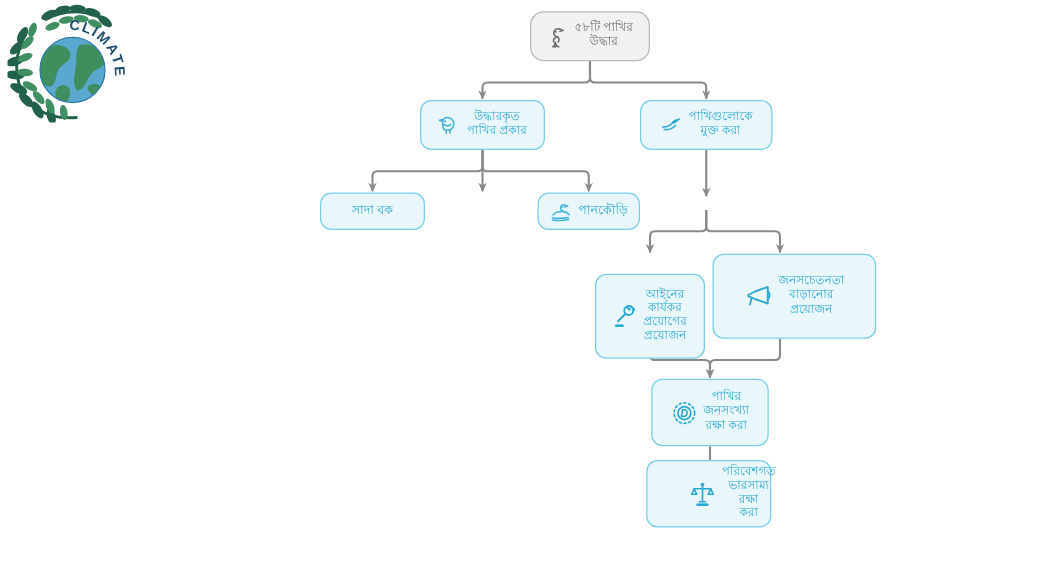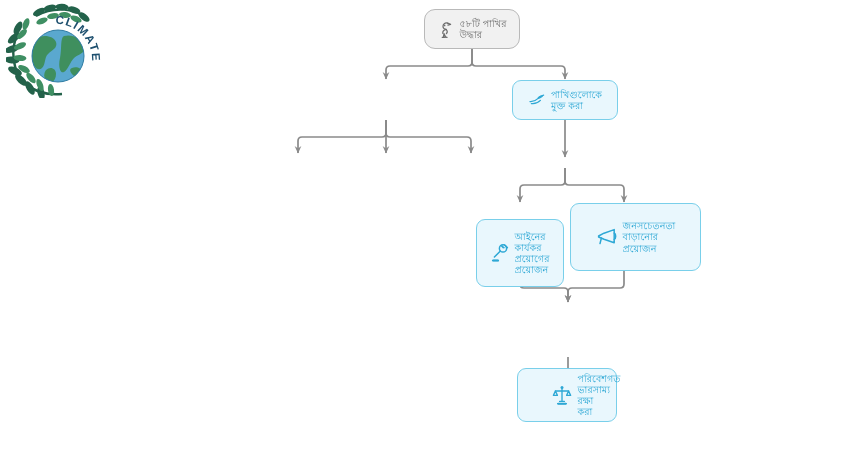--- a/index.html
+++ b/index.html
@@ -35,22 +35,23 @@
     box-sizing: border-box;
     display: flex;
     align-items: center;
     justify-content: center;
     gap: 5px;
     border-radius: 9px;
     background: #e9f7fd;
     border: 1.4px solid #79cfea;
     color: #2ea8d5;
     line-height: 1.18;
-    text-align: left;
+    text-align: center;
     padding: 3px 5px;
+    font-family: Liberation Serif, serif;
   }
   .node.root {
     background: #f1f1f1;
     border: 1.4px solid #b9b9b9;
     color: #6d6d6d;
     border-radius: 11px;
   }
   .node .label {
     font-size: 9.5px;
     white-space: pre-line;
@@ -168,37 +169,70 @@
           <path d="M6.0 13.6 L5.4 17.2 M6.0 13.6 L7.6 17.0"></path>
           <path d="M4.2 17.3 L6.6 17.3 M6.6 16.9 L9.0 17.4"></path>
         </g>
         <circle cx="6.6" cy="5.4" r="0.85" fill="#6d6d6d"></circle>
       </svg>
     </span>
     <span class="label">৫৮টি পাখির
 উদ্ধার</span>
   </div>
 
+  <div class="node" style="left:336px; top:80px; width:100px; height:40px;">
+    <span class="nicon">
+      <svg width="18" height="18" viewBox="0 0 18 18">
+        <g fill="none" stroke="#43b4dd" stroke-width="1.25" stroke-linecap="round" stroke-linejoin="round">
+          <path d="M4.2 6.6 C4.2 4.2 6.2 2.6 8.6 3.0 C11.4 3.5 13.4 6.0 13.0 8.8 C12.6 11.8 10.2 13.6 7.4 13.2 C5.2 12.9 4.0 11.2 4.2 9.0 Z"></path>
+          <path d="M5.0 8.4 C6.6 9.6 9.0 9.8 10.6 8.6"></path>
+          <path d="M3.6 6.0 L1.6 5.2 L3.9 4.6"></path>
+          <path d="M7.0 13.3 L7.0 15.6 M9.8 13.0 L10.2 15.4"></path>
+        </g>
+        <circle cx="6.2" cy="6.0" r="0.8" fill="#43b4dd"></circle>
+      </svg>
+    </span>
+    <span class="label">উদ্ধারকৃত
+পাখির প্রকার</span>
+  </div>
 
   <div class="node" style="left:512px; top:80px; width:106px; height:40px;">
     <span class="nicon">
       <svg width="18" height="18" viewBox="0 0 18 18">
         <g fill="none" stroke="#2ea8d5" stroke-width="1.3" stroke-linecap="round" stroke-linejoin="round">
           <path d="M2.0 10.6 C4.6 10.8 7.6 9.8 9.8 7.6 C11.6 5.8 13.4 4.6 15.6 4.2"></path>
           <path d="M3.4 12.6 C6.4 13.0 10.0 11.8 12.4 9.4"></path>
         </g>
         <path d="M9.6 6.4 C11.4 4.6 13.4 4.0 15.6 4.2 C14.4 6.2 12.4 7.6 10.2 8.0 Z" fill="#2ea8d5"></path>
       </svg>
     </span>
     <span class="label">পাখিগুলোকে
 মুক্ত করা</span>
   </div>
 
-
-
+  <div class="node leaf noicon" style="left:256px; top:154px; width:84px; height:30px;">
+    <span class="label">সাদা বক</span>
+  </div>
+
+
+  <div class="node leaf" style="left:430px; top:154px; width:82px; height:30px;">
+    <span class="nicon">
+      <svg width="18" height="17" viewBox="0 0 18 17">
+        <g fill="none" stroke="#43b4dd" stroke-width="1.2" stroke-linecap="round" stroke-linejoin="round">
+          <path d="M11.4 3.0 C9.6 2.6 8.2 3.8 8.4 5.6 C8.6 7.2 9.8 8.0 11.0 8.2"></path>
+          <path d="M11.4 3.0 L14.2 3.8 L11.6 4.6"></path>
+          <path d="M2.4 11.0 C4.0 9.0 7.0 8.0 10.4 8.2 C12.6 8.4 14.4 9.4 15.4 10.8"></path>
+          <path d="M1.8 13.2 C5.0 13.8 9.8 13.8 14.6 13.0"></path>
+          <path d="M2.2 15.0 C6.0 15.6 11.0 15.4 15.0 14.6"></path>
+        </g>
+        <circle cx="9.6" cy="4.8" r="0.75" fill="#43b4dd"></circle>
+      </svg>
+    </span>
+    <span class="label">পানকৌড়ি</span>
+  </div>
 
   <div class="node" style="left:476px; top:203px; width:88px; height:68px;margin-top:16px;">
     <span class="nicon">
       <svg width="19" height="22" viewBox="0 0 19 22">
         <g fill="none" stroke="#2ea8d5" stroke-width="1.5" stroke-linecap="round" stroke-linejoin="round">
           <circle cx="12.0" cy="6.4" r="3.6"></circle>
           <path d="M9.4 9.0 L3.4 15.0"></path>
           <path d="M13.6 3.0 L16.4 5.6"></path>
           <path d="M1.6 18.6 L7.4 18.6"></path>
         </g>
@@ -220,20 +254,37 @@
           <path d="M5.4 11.0 L4.0 16.6"></path>
           <path d="M18.2 6.0 C20.2 7.0 20.2 11.4 18.2 12.4"></path>
         </g>
       </svg>
     </span>
     <span class="label">জনসচেতনতা
 বাড়ানোর
 প্রয়োজন</span>
   </div>
 
+  <div class="node" style="left:521px; top:303px; width:94px; height:54px;">
+    <span class="nicon">
+      <svg width="21" height="21" viewBox="0 0 21 21">
+        <g fill="none" stroke="#2ea8d5" stroke-width="1.35" stroke-linecap="round">
+          <circle cx="10.5" cy="10.5" r="8.2" stroke-dasharray="1.6 2.2"></circle>
+          <circle cx="10.5" cy="10.5" r="5.2"></circle>
+        </g>
+        <g fill="none" stroke="#2ea8d5" stroke-width="1.25" stroke-linecap="round" stroke-linejoin="round">
+          <path d="M9.0 7.8 C11.2 7.3 12.8 8.4 12.8 10.2 C12.8 12.2 11.0 13.4 9.0 13.0"></path>
+          <path d="M9.0 7.8 L8.2 13.1"></path>
+        </g>
+      </svg>
+    </span>
+    <span class="label">পাখির
+জনসংখ্যা
+রক্ষা করা</span>
+  </div>
 
   <div class="node" style="left:517px; top:368px; width:100px; height:54px;padding-left:44px;">
     <span class="nicon">
       <svg width="20" height="21" viewBox="0 0 20 21">
         <g fill="none" stroke="#2ea8d5" stroke-width="1.35" stroke-linecap="round" stroke-linejoin="round">
           <path d="M10.0 2.4 L10.0 16.4"></path>
           <path d="M3.4 6.0 L16.6 6.0"></path>
           <path d="M3.4 6.0 L1.4 10.4 L5.4 10.4 Z"></path>
           <path d="M16.6 6.0 L14.6 10.4 L18.6 10.4 Z"></path>
           <path d="M5.6 18.6 L14.4 18.6"></path>

